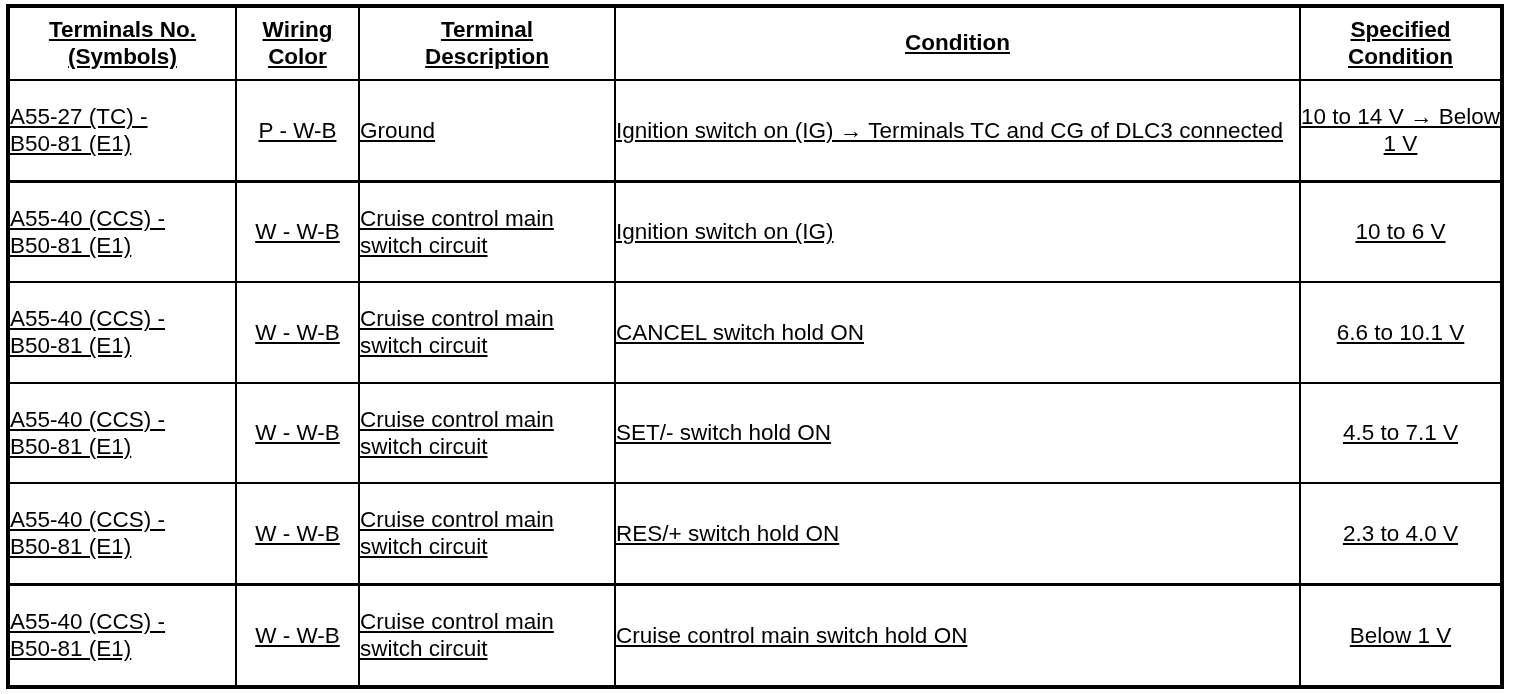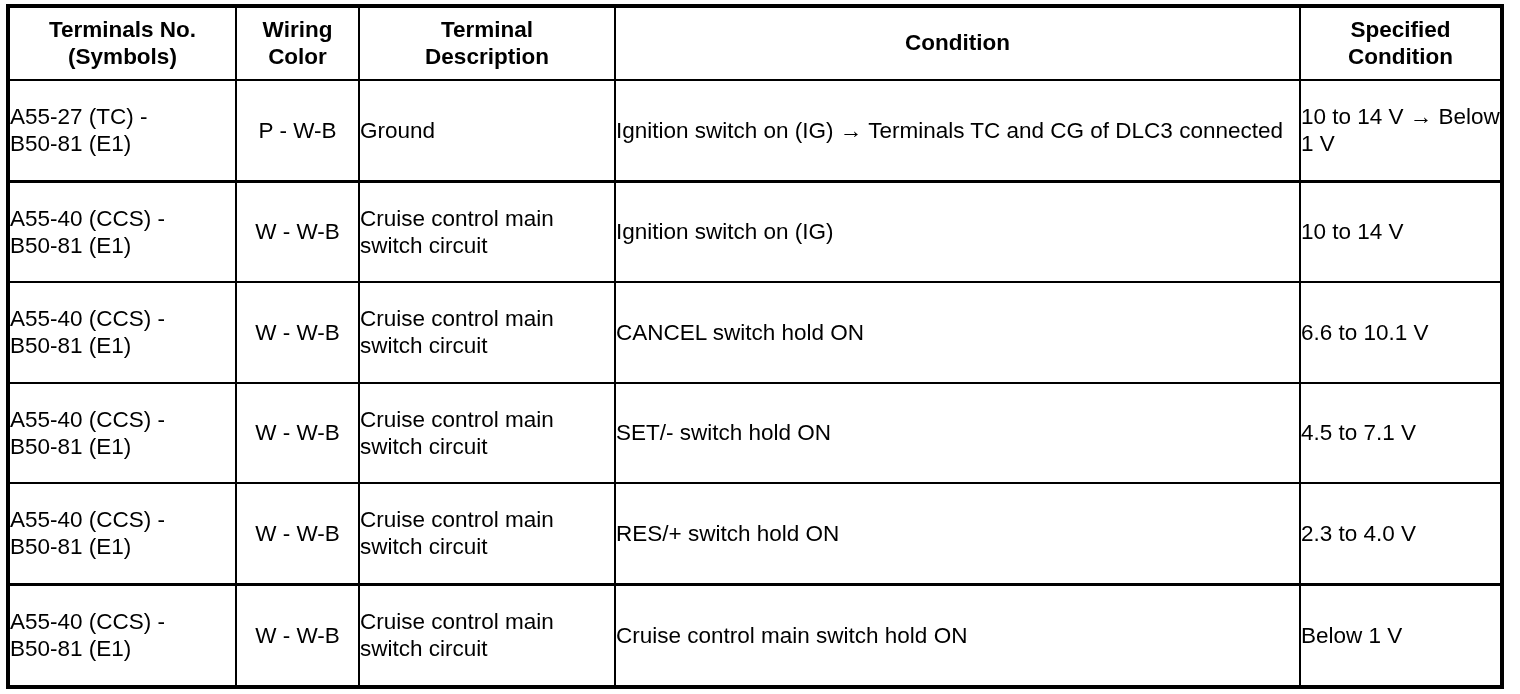--- a/index.html
+++ b/index.html
@@ -16,20 +16,21 @@
     overflow: hidden;
   }
 
   .table-wrap {
     position: absolute;
     left: 6px;
     top: 4px;
     width: 1262px;
     height: 685px;
     box-sizing: border-box;
+    text-decoration: underline;
   }
 
   table.spec-table {
     width: 100%;
     height: 100%;
     border-collapse: collapse;
     table-layout: fixed;
     border: 4px solid #000000;
     background: #ffffff;
   }
@@ -82,20 +83,21 @@
   td.cell-desc {
     padding: 4px 6px;
     white-space: pre-line;
   }
   td.cell-condition {
     text-align: left;
     padding: 4px 4px 4px 9px;
     margin-top: 28px;
   }
   td.cell-spec {
+    text-align: center;
     padding: 4px 8px;
   }
 
   
   tr.sep-heavy > td { border-top: 3px solid #000000; }
 
   tbody tr:last-child > td { border-bottom: none; }
 </style>
 </head>
 <body>
@@ -132,21 +134,21 @@
         <td class="cell-spec">10 to 14 V →
 Below 1 V</td>
       </tr>
       <tr class="sep-heavy">
         <td class="cell-terminals">A55-40 (CCS) -
 B50-81 (E1)</td>
         <td class="cell-wiring">W - W-B</td>
         <td class="cell-desc">Cruise control main
 switch circuit</td>
         <td class="cell-condition">Ignition switch on (IG)</td>
-        <td class="cell-spec">10 to 14 V</td>
+        <td class="cell-spec">10 to 6 V</td>
       </tr>
       <tr>
         <td class="cell-terminals">A55-40 (CCS) -
 B50-81 (E1)</td>
         <td class="cell-wiring">W - W-B</td>
         <td class="cell-desc">Cruise control main
 switch circuit</td>
         <td class="cell-condition">CANCEL switch hold ON</td>
         <td class="cell-spec">6.6 to 10.1 V</td>
       </tr>

